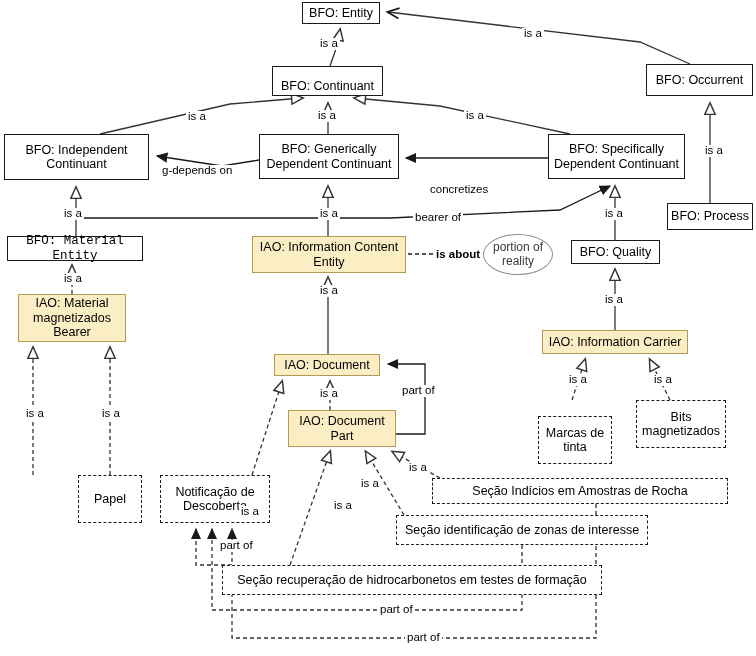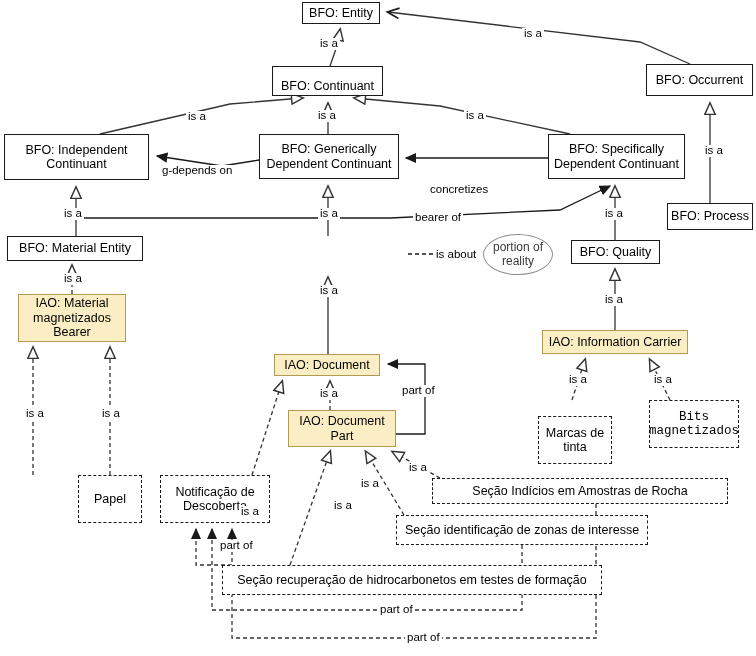--- a/index.html
+++ b/index.html
@@ -157,25 +157,29 @@
     <span>BFO: Generically
 Dependent Continuant</span>
   </div>
   <div class="node" style="left:548px;top:134px;width:137px;height:45px;">
     <span>BFO: Specifically
 Dependent Continuant</span>
   </div>
   <div class="node" style="left:667px;top:203px;width:86px;height:27px;">
     <span>BFO: Process</span>
   </div>
-  <div class="node" style="left:7px;top:236px;width:136px;height:25px;">
+  <div class="node" style="left:7px;top:236px;width:136px;height:25px;font-family:Liberation Mono, monospace;">
     <span>BFO: Material Entity</span>
   </div>
   <div class="node" style="left:571px;top:240px;width:89px;height:24px;">
     <span>BFO: Quality</span>
+  </div>
+  <div class="node yellow" style="left:252px;top:236px;width:154px;height:37px;">
+    <span>IAO: Information Content
+Entity</span>
   </div>
   <div class="node ellipse" style="left:483px;top:234px;width:70px;height:41px;">
     <span>portion of
 reality</span>
   </div>
   <div class="node yellow" style="left:18px;top:294px;width:108px;height:48px;">
     <span>IAO: Material
 magnetizados Bearer</span>
   </div>
   <div class="node yellow" style="left:542px;top:330px;width:146px;height:24px;">
@@ -185,21 +189,21 @@
     <span>IAO: Document</span>
   </div>
   <div class="node yellow" style="left:288px;top:410px;width:108px;height:37px;">
     <span>IAO: Document
 Part</span>
   </div>
   <div class="node dashed" style="left:538px;top:400px;width:74px;height:48px;margin-top:16px;">
     <span>Marcas de
 tinta</span>
   </div>
-  <div class="node dashed" style="left:649px;top:400px;width:90px;height:48px;font-family:Liberation Mono, monospace;">
+  <div class="node dashed" style="left:636px;top:400px;width:90px;height:48px;">
     <span>Bits
 magnetizados</span>
   </div>
   <div class="node dashed" style="left:78px;top:475px;width:64px;height:48px;">
     <span>Papel</span>
   </div>
   <div class="node dashed" style="left:160px;top:475px;width:110px;height:48px;">
     <span>Notificação de
 Descoberta</span>
   </div>
@@ -218,21 +222,21 @@
   <div class="edge-label" style="left:186px;top:111px;"><span>is a</span></div>
   <div class="edge-label" style="left:316px;top:110px;"><span>is a</span></div>
   <div class="edge-label" style="left:464px;top:110px;"><span>is a</span></div>
   <div class="edge-label" style="left:703px;top:145px;"><span>is a</span></div>
   <div class="edge-label" style="left:160px;top:165px;"><span>g-depends on</span></div>
   <div class="edge-label" style="left:428px;top:160px;margin-top:24px;"><span>concretizes</span></div>
   <div class="edge-label" style="left:62px;top:208px;"><span>is a</span></div>
   <div class="edge-label" style="left:318px;top:208px;"><span>is a</span></div>
   <div class="edge-label" style="left:603px;top:208px;"><span>is a</span></div>
   <div class="edge-label" style="left:413px;top:212px;"><span>bearer of</span></div>
-  <div class="edge-label" style="left:434px;top:249px;"><span>is about</span></div>
+  <div class="edge-label" style="left:434px;top:249px;font-weight:bold;"><span>is about</span></div>
   <div class="edge-label" style="left:62px;top:273px;"><span>is a</span></div>
   <div class="edge-label" style="left:318px;top:285px;"><span>is a</span></div>
   <div class="edge-label" style="left:603px;top:294px;"><span>is a</span></div>
   <div class="edge-label" style="left:24px;top:408px;"><span>is a</span></div>
   <div class="edge-label" style="left:100px;top:408px;"><span>is a</span></div>
   <div class="edge-label" style="left:318px;top:388px;"><span>is a</span></div>
   <div class="edge-label" style="left:400px;top:385px;"><span>part of</span></div>
   <div class="edge-label" style="left:567px;top:374px;"><span>is a</span></div>
   <div class="edge-label" style="left:652px;top:374px;"><span>is a</span></div>
   <div class="edge-label" style="left:239px;top:506px;"><span>is a</span></div>

